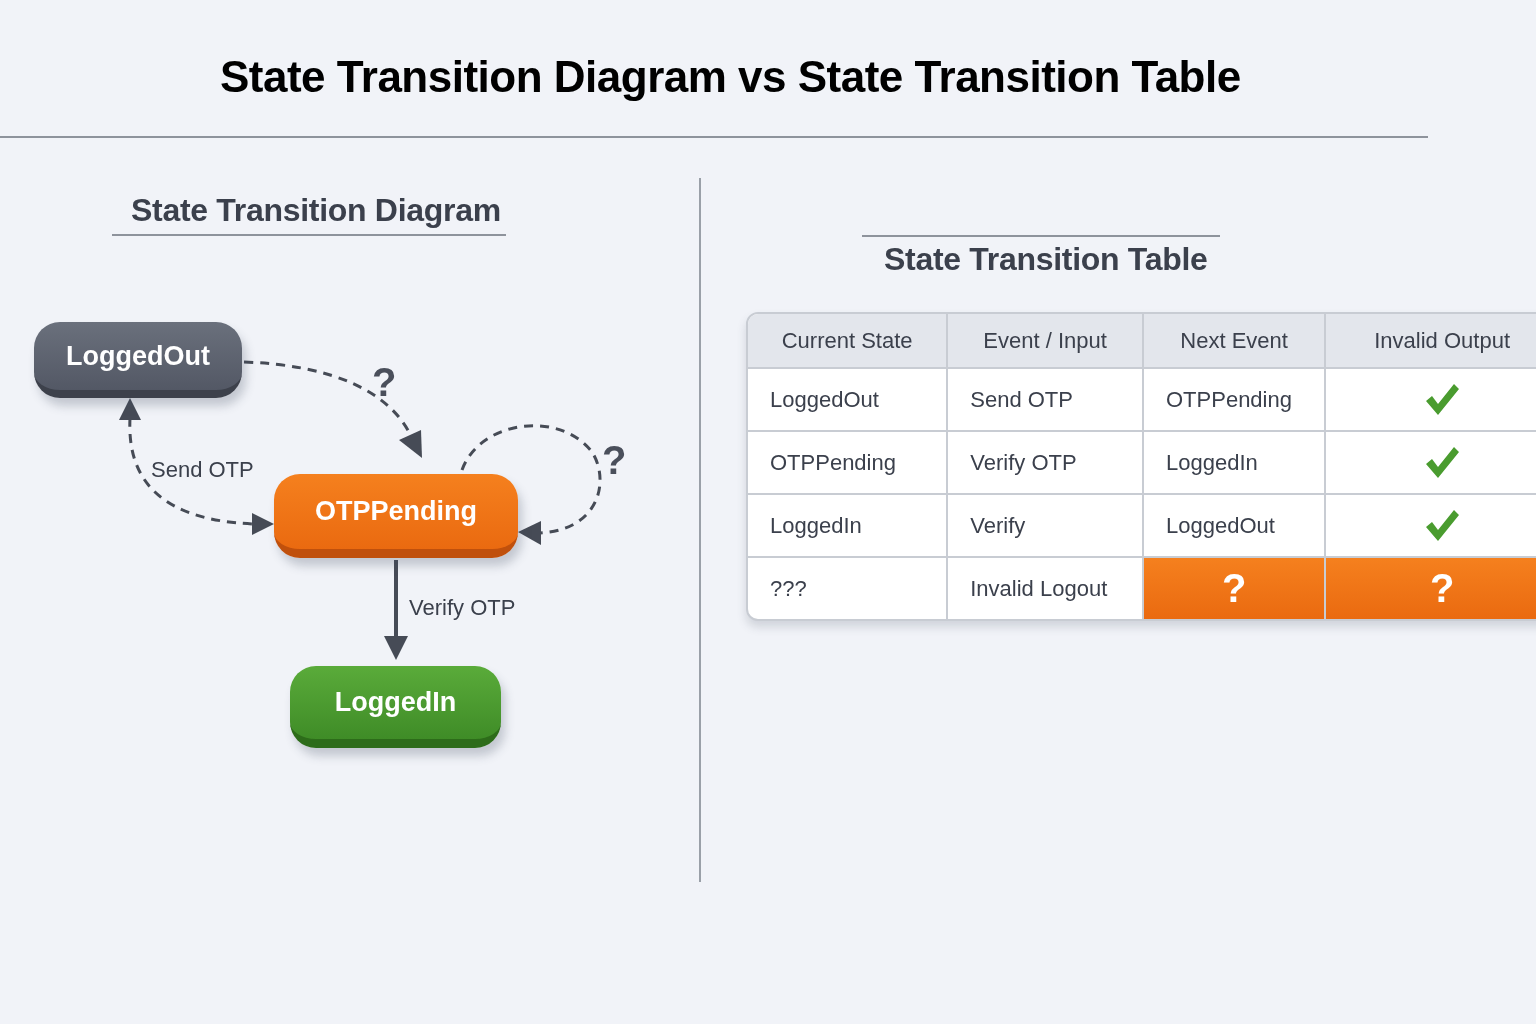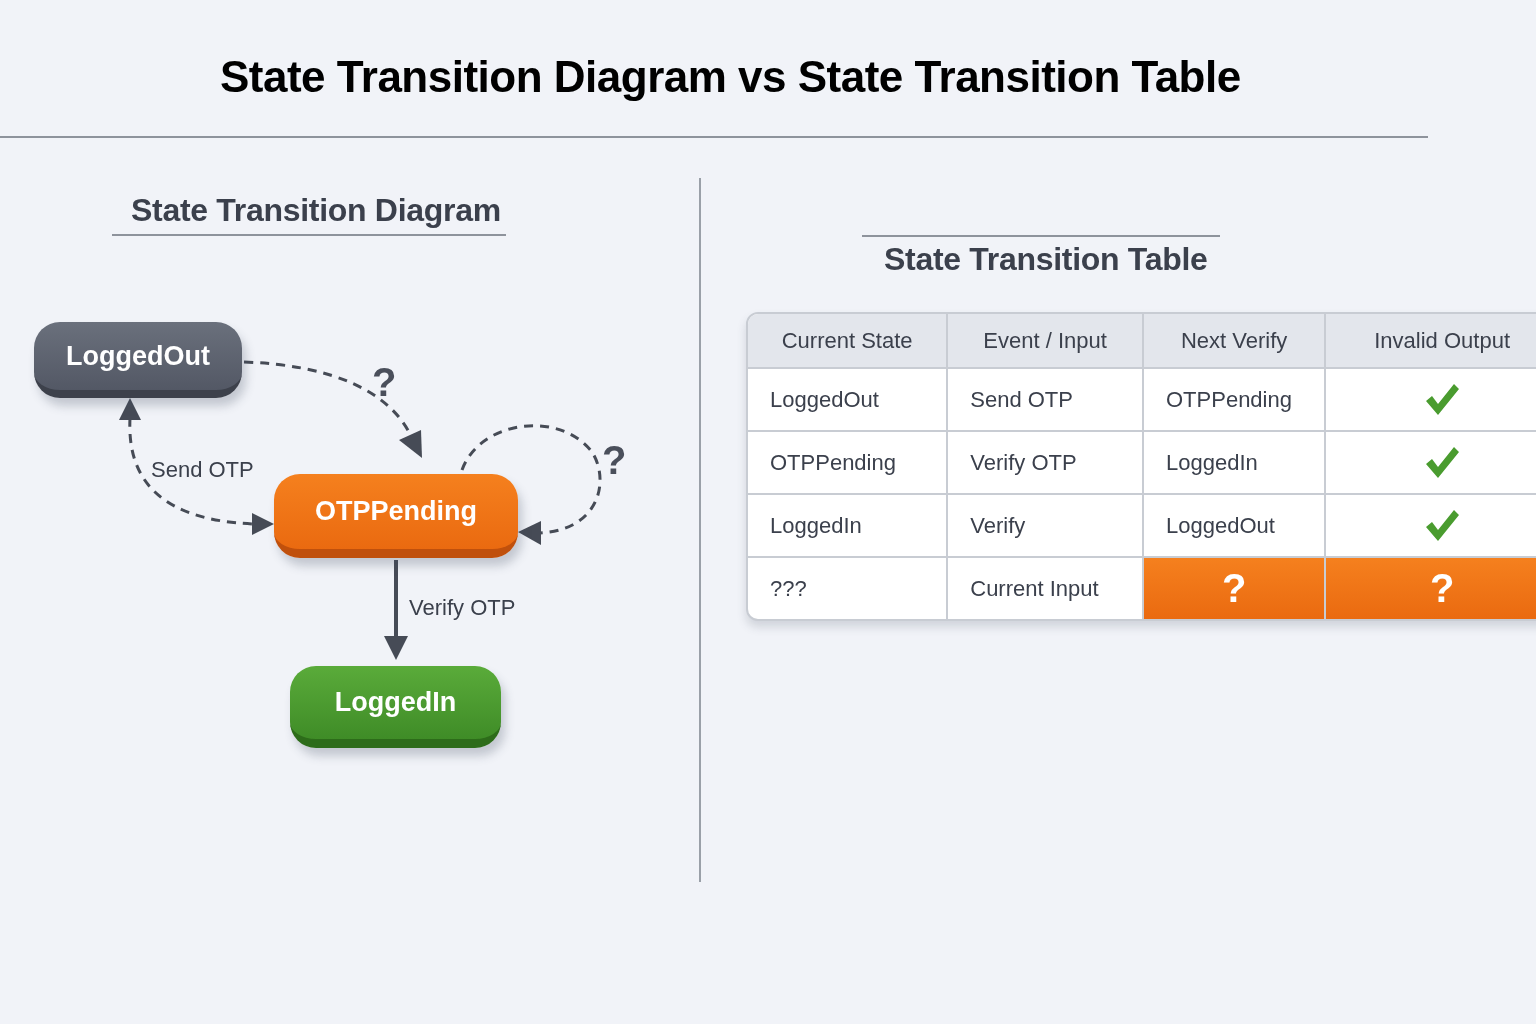--- a/index.html
+++ b/index.html
@@ -134,21 +134,21 @@
   <colgroup>
     <col style="width:178px">
       <col style="width:174px">
       <col style="width:162px">
       <col style="width:206px">
   </colgroup>
   <thead>
     <tr>
       <th>Current State</th>
       <th>Event / Input</th>
-      <th>Next Verify</th>
+      <th>Next Event</th>
       <th>Invalid Output</th>
     </tr>
   </thead>
   <tbody>
     <tr>
       <td>LoggedOut</td>
       <td>Send OTP</td>
       <td>OTPPending</td>
       <td class="check-cell">
         <svg class="check-icon" viewBox="0 0 38 36">
@@ -171,18 +171,18 @@
       <td>Verify</td>
       <td>LoggedOut</td>
       <td class="check-cell">
         <svg class="check-icon" viewBox="0 0 38 36">
             <path d="M3 19 L9 14 L15 22 L31 2 L36 7 L15 33 Z" fill="#4a9c2f"></path>
           </svg>
       </td>
     </tr>
     <tr>
       <td>???</td>
-      <td>Current Input</td>
+      <td>Invalid Logout</td>
       <td class="unknown-cell">?</td>
       <td class="unknown-cell">?</td>
     </tr>
   </tbody>
 </table>
 
 </body></html>

